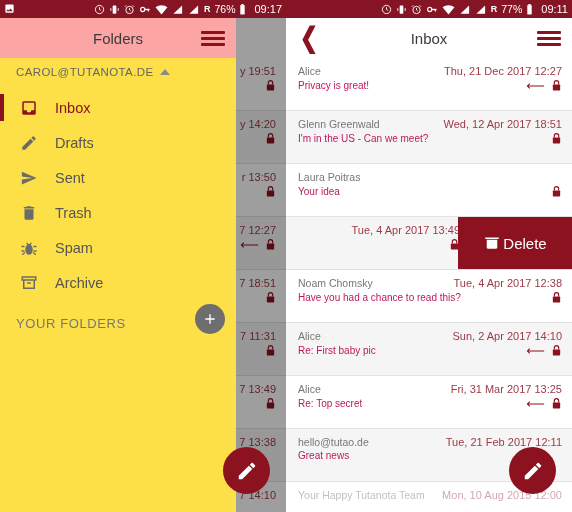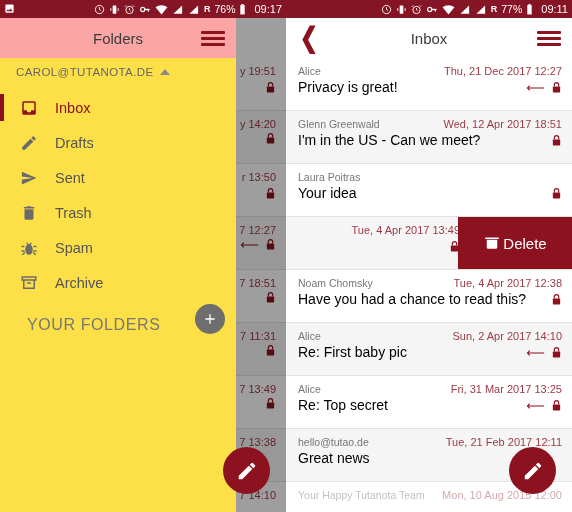--- a/index.html
+++ b/index.html
@@ -44,21 +44,21 @@
   .maillist { position: absolute; top: 58px; left: 0; right: 0; bottom: 0; overflow: hidden; }
   .mailrow {
     height: 53px; padding: 7px 10px 0 12px; position: relative;
     border-bottom: 1px solid #e2e2e2; background: #fff;
   }
   .mailrow.alt { background: #f5f5f5; }
   .row-top { display: flex; justify-content: space-between; align-items: baseline; }
   .sender { font-size: 10.5px; color: #777; }
   .date { font-size: 11px; color: #9c3a46; white-space: nowrap; }
   .row-bot { display: flex; justify-content: space-between; align-items: center; margin-top: 2px; }
-  .subject { font-size: 14px; color: #000000; white-space: nowrap; overflow: hidden; }
+  .subject { font-size: 10px; color: #be185d; white-space: nowrap; overflow: hidden; }
   .badges { display: flex; align-items: center; gap: 6px; flex-shrink: 0; padding-left: 8px; }
   .reply-icon { color: #8c1220; font-size: 13px; line-height: 1; }
   .lock-icon svg { display: block; }
 
   
   .swiperow { position: relative; height: 53px; border-bottom: 1px solid #e2e2e2;
               background: #f5f5f5; overflow: hidden; }
   .swipe-content {
     position: absolute; left: -46px; top: 0; width: 230px; height: 53px;
     padding: 7px 10px 0 12px; background: #f5f5f5;
@@ -97,21 +97,21 @@
     position: relative; font-size: 14.5px; color: #555;
   }
   .nav-item.active { color: #8c1220; }
   .nav-item.active::before {
     content: ""; position: absolute; left: 0; top: 4px; bottom: 4px; width: 4px;
     background: #8c1220;
   }
   .nav-item .nicon { width: 21px; display: flex; align-items: center; justify-content: center; }
   .nav-item .nicon svg { display: block; }
   .your-folders {
-    padding: 16px 0 0 27px; font-size: 16px; color: #777; letter-spacing: 0.6px;
+    padding: 16px 0 0 16px; font-size: 13px; color: #777; letter-spacing: 0.6px;
   }
 </style>
 </head>
 <body>
 
 <div class="screens">
 
   <div class="phone">
 
     <div class="statusbar">

